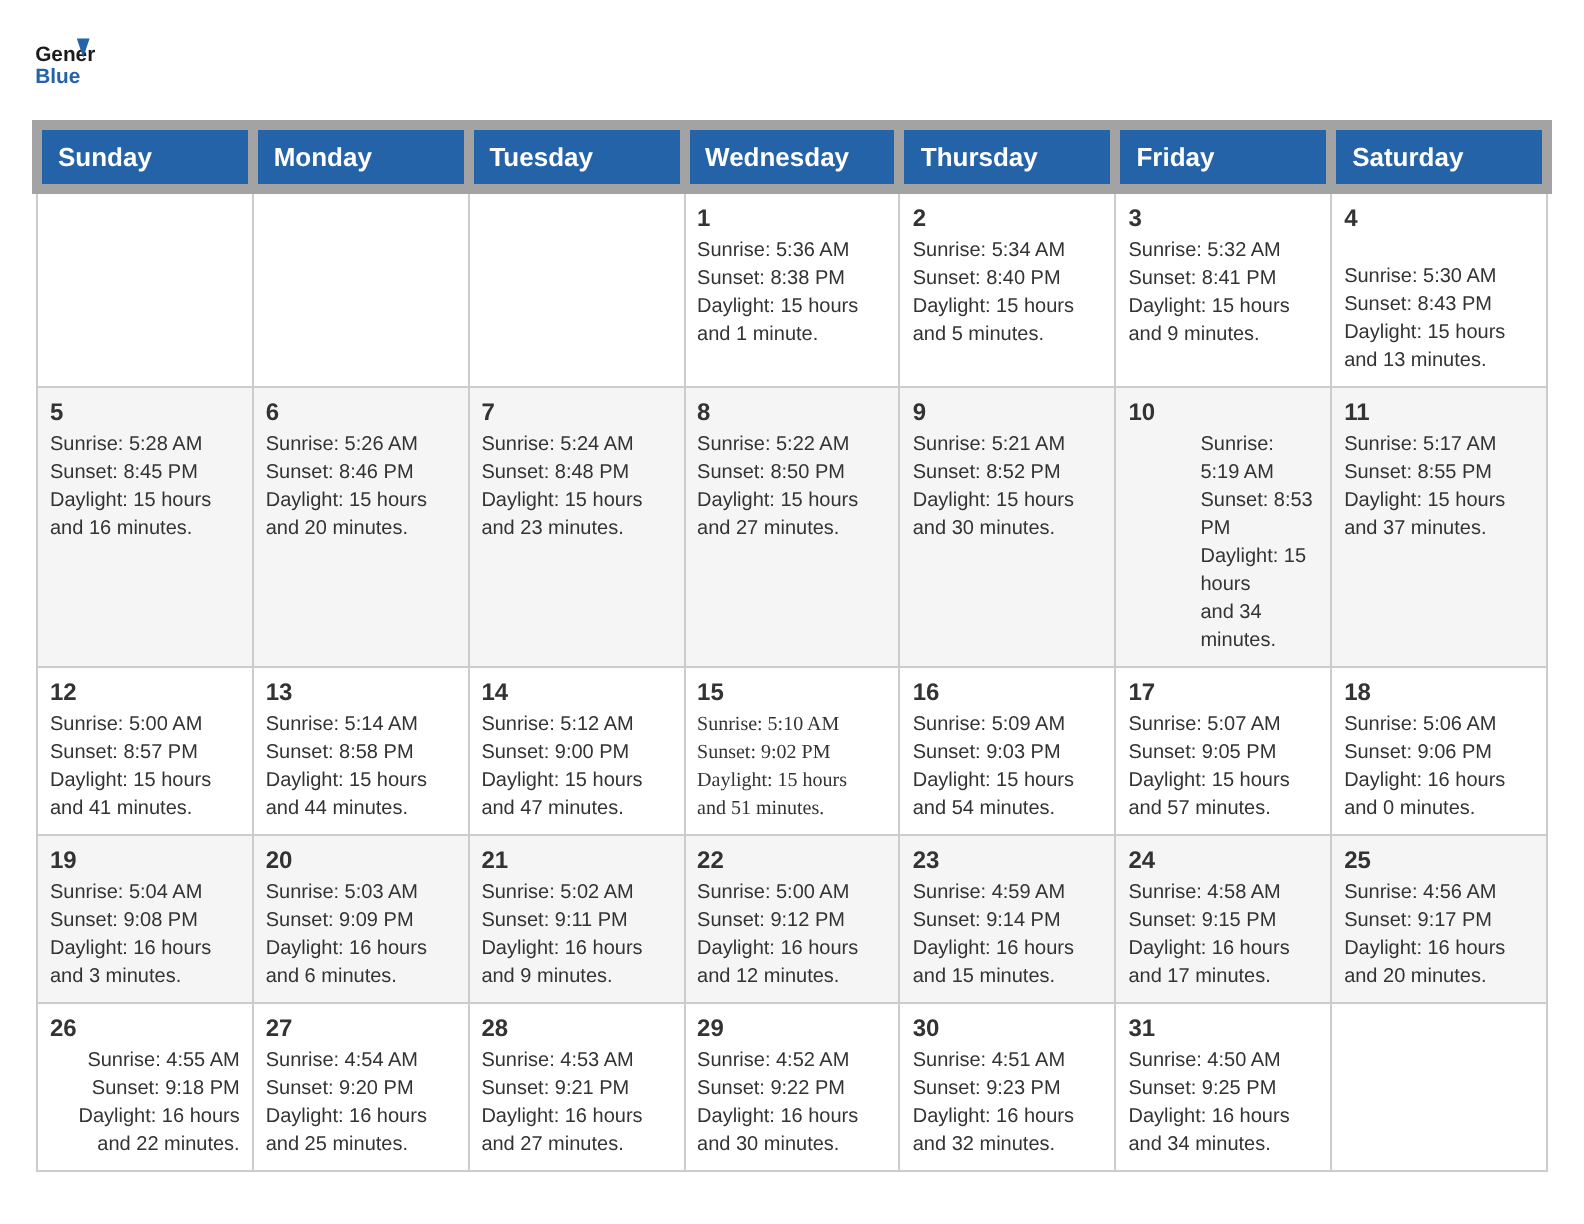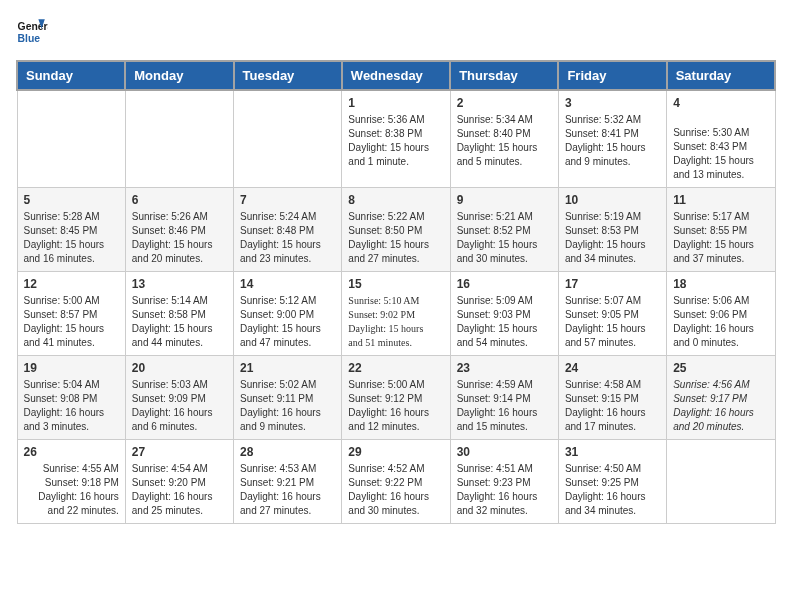--- a/index.html
+++ b/index.html
@@ -42,21 +42,21 @@
       border-collapse: collapse;
       border: 1px solid #ccc;
     }
     .calendar th {
       background: #2563a8;
       color: #fff;
       font-size: 13px;
       font-weight: bold;
       padding: 6px 8px;
       text-align: left;
-      border: 2px solid #a3a3a3;
+      border: 5px solid #a3a3a3;
     }
     .calendar td {
       vertical-align: top;
       padding: 5px 6px;
       border: 1px solid #ccc;
       width: calc(100% / 7);
       min-height: 80px;
       background: #fff;
       font-size: 10.5px;
       color: #333;
@@ -173,21 +173,21 @@
         </td>
         <td>
           <span class="day-num">9</span>
           <div class="day-info" style="white-space: pre-line;">Sunrise: 5:21 AM
 Sunset: 8:52 PM
 Daylight: 15 hours
 and 30 minutes.</div>
         </td>
         <td>
           <span class="day-num">10</span>
-          <div class="day-info" style="white-space: pre-line;">Sunrise: 5:19 AM
+          <div class="day-info" style="white-space: pre-line; margin-left: 36px;">Sunrise: 5:19 AM
 Sunset: 8:53 PM
 Daylight: 15 hours
 and 34 minutes.</div>
         </td>
         <td>
           <span class="day-num">11</span>
           <div class="day-info" style="white-space: pre-line;">Sunrise: 5:17 AM
 Sunset: 8:55 PM
 Daylight: 15 hours
 and 37 minutes.</div>
@@ -282,21 +282,21 @@
         </td>
         <td>
           <span class="day-num">24</span>
           <div class="day-info" style="white-space: pre-line;">Sunrise: 4:58 AM
 Sunset: 9:15 PM
 Daylight: 16 hours
 and 17 minutes.</div>
         </td>
         <td>
           <span class="day-num">25</span>
-          <div class="day-info" style="white-space: pre-line; font-style: italic;">Sunrise: 4:56 AM
+          <div class="day-info" style="white-space: pre-line;">Sunrise: 4:56 AM
 Sunset: 9:17 PM
 Daylight: 16 hours
 and 20 minutes.</div>
         </td>
       </tr>
       <tr>
         <td>
           <span class="day-num">26</span>
           <div class="day-info" style="white-space: pre-line; text-align: right;">Sunrise: 4:55 AM
 Sunset: 9:18 PM

